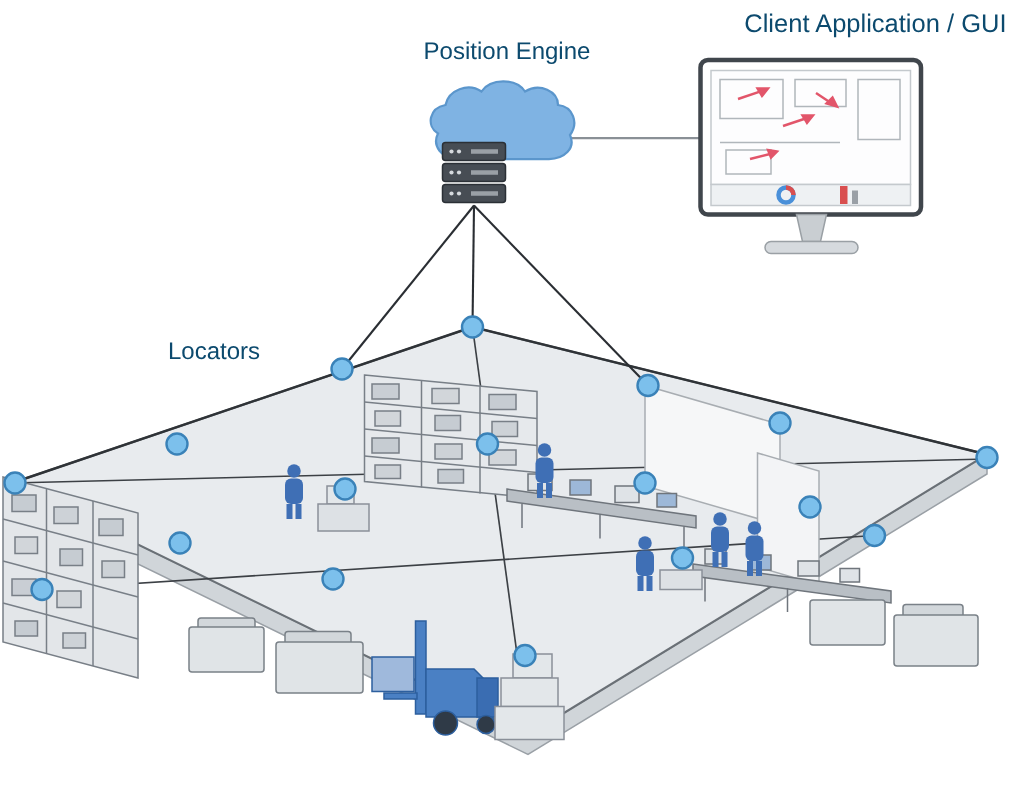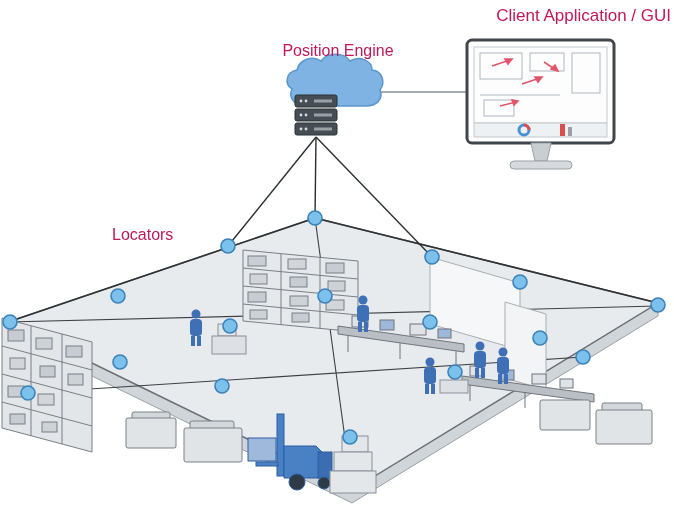--- a/index.html
+++ b/index.html
@@ -7,25 +7,25 @@
     position: relative;
     width: 674px;
     height: 528px;
     background: #ffffff;
     font-family: "Liberation Sans", sans-serif;
     overflow: hidden;
   }
   .stage svg { position: absolute; left: 0; top: 0; }
   .label {
     position: absolute;
-    color: #be185d;
+    color: #0c4a6e;
     white-space: nowrap;
   }
   .label-client   { top: 6px;  right: 3px;  font-size: 17px; }
-  .label-engine   { top: 42px; left: 250px; width: 176px; text-align: center; font-size: 16px; }
+  .label-engine   { top: 26px; left: 250px; width: 176px; text-align: center; font-size: 16px; }
   .label-locators { top: 226px; left: 112px; font-size: 16px; text-align: right; }
 </style>
 </head>
 <body>
 
 <div class="stage">
 
   <svg id="scene" width="674" height="528" viewBox="0 0 674 528">
 
     <g>

